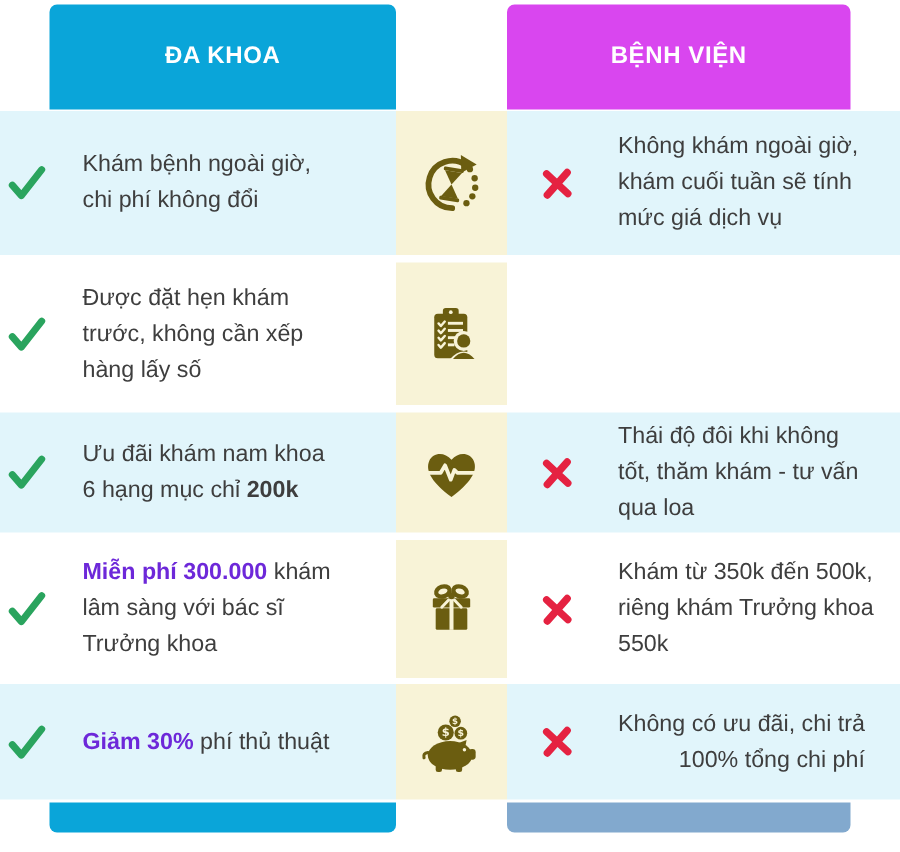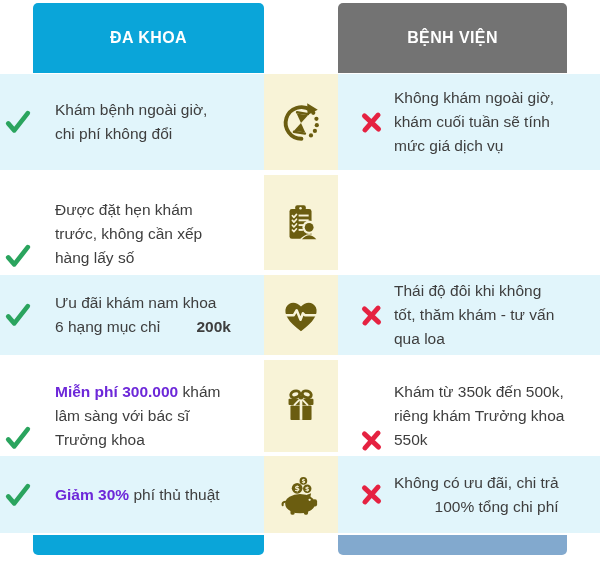--- a/index.html
+++ b/index.html
@@ -12,37 +12,37 @@
   .grid{display:grid;grid-template-columns:264px 74px 262px;}
   
   .header-row{height:74px;}
   .hdr-box{
     display:flex;flex-direction:column;align-items:center;justify-content:center;
     margin-top:3px;height:70px;border-radius:5px 5px 0 0;
     color:#ffffff;font-weight:bold;font-size:16px;letter-spacing:.4px;
     line-height:1.55;text-align:center;
   }
   .hdr-clinic{background:#0aa5d9;margin-left:33px;width:231px;text-align:right;}
-  .hdr-hospital{background:#737373;width:229px;justify-content:center;}
+  .hdr-hospital{background:#d946ef;width:229px;justify-content:center;}
   
   .row{}
   .r1{height:96px;}.r2{height:95px;}.r3{height:80px;}.r4{height:92px;}.r5{height:77px;text-align:right;}
   .gap{height:5px;}.gap-sm{height:4px;}
   .tint .side{background:#e1f5fb;}
-  .plain .side{background:#ffffff;align-items:flex-end;}
+  .plain .side{background:#ffffff;}
   .cell{display:flex;align-items:center;height:100%;}
   .cell-left{padding-left:4px;gap:23px;}
   .cell-mid{background:#f8f3d7;justify-content:center;}
-  .cell-right{padding-left:22px;gap:11px;}
+  .cell-right{padding-left:22px;gap:29px;}
   .mark{flex:0 0 auto;display:flex;align-items:center;}
   .txt{
     font-size:15.5px;line-height:24px;white-space:pre-line;margin:0;
   }
   .seg{}
-  .seg.strong{font-weight:bold;margin-left:32px;}
+  .seg.strong{font-weight:bold;}
   .seg.accent{font-weight:bold;color:#6d28d9;}
   
   .footer-row{height:20px;margin-top:2px;}
   .bar{height:20px;border-radius:0 0 5px 5px;}
   .bar-clinic{background:#0aa5d9;margin-left:33px;width:231px;}
   .bar-hospital{background:#82a9ce;width:229px;}
   svg{display:block;}
 </style>
 </head>
 <body>

